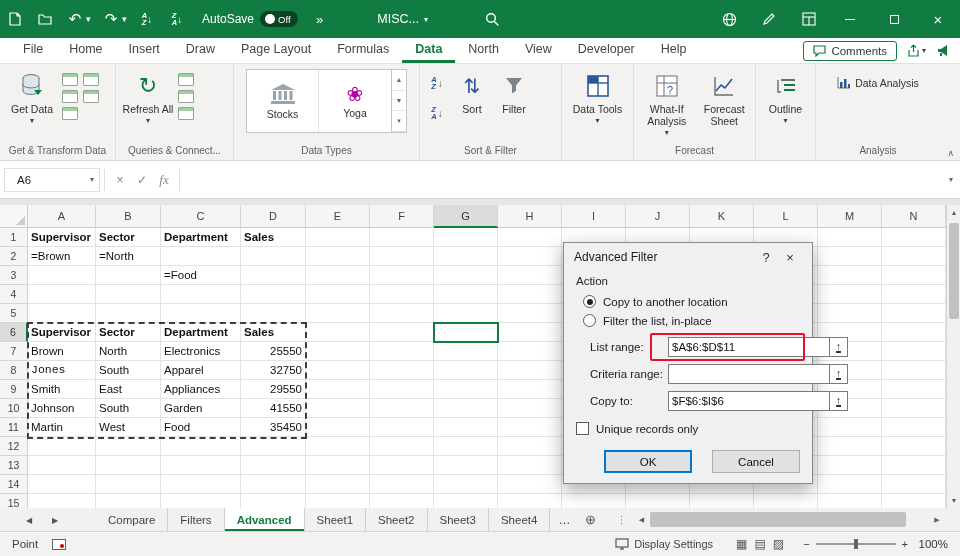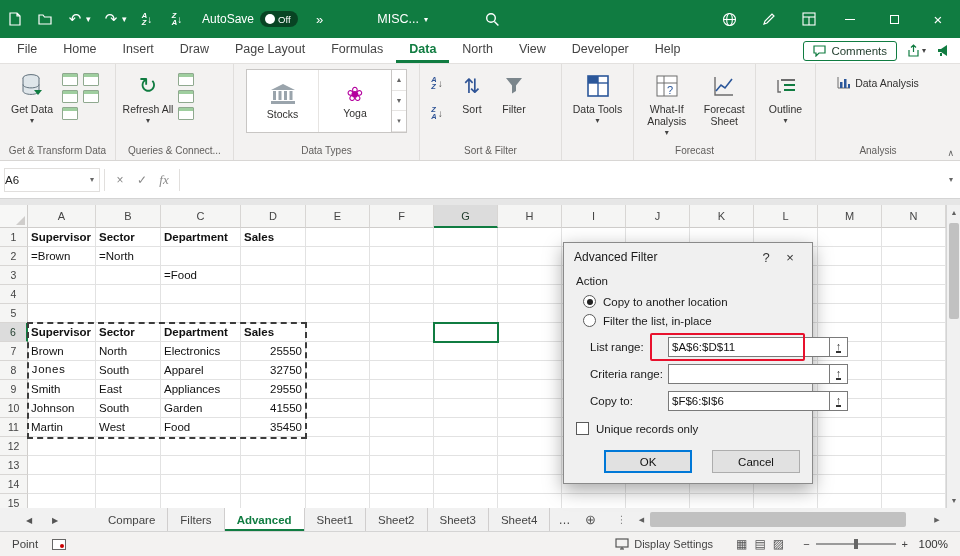--- a/index.html
+++ b/index.html
@@ -20,21 +20,21 @@
   .tb-more{font-size:13px;margin:0 8px;}
   .tb-doc{display:flex;align-items:center;gap:5px;font-size:12.5px;margin-left:46px;}
   .tb-doc .chv{font-size:8px}
   .tb-search{margin-left:52px;}
   .tb-right{margin-left:auto;display:flex;align-items:center;height:38px;}
   .winbtn{width:44px;height:38px;display:flex;align-items:center;justify-content:center;font-size:15px;color:#fff;}
   .min-glyph{display:inline-block;width:10px;height:0;border-top:1px solid #fff;}
   .max-glyph{display:inline-block;width:9px;height:9px;border:1px solid #fff;}
   
   .tabrow{position:absolute;left:0;top:38px;width:960px;height:26px;background:#fff;display:flex;align-items:stretch;border-bottom:1px solid #e3e1df;}
-  #ribbon-tabs{display:flex;align-items:stretch;padding-left:4px;}
+  #ribbon-tabs{display:flex;align-items:stretch;padding-left:10px;}
   .rtab{padding:0 13px;display:flex;align-items:center;font-size:12.5px;color:#444;border-bottom:3px solid transparent;}
   .rtab.active{color:var(--brand,#107C41);font-weight:bold;border-bottom-color:var(--brand,#107C41);}
   .tabrow-right{margin-left:auto;display:flex;align-items:center;gap:10px;padding-right:10px;}
   .comments-btn{display:flex;align-items:center;gap:5px;height:20px;padding:0 9px;border:1px solid var(--brand,#107C41);border-radius:3px;font-size:11.5px;color:#1e3a2a;background:#fff;}
   .share-ic{display:flex;align-items:center;gap:2px;color:#444;font-size:8px;}
   
   .ribbon{position:absolute;left:0;top:64px;width:960px;height:97px;background:#f3f2f1;border-bottom:1px solid #d8d6d4;display:flex;align-items:stretch;}
   .rgroup{display:flex;flex-direction:column;border-right:1px solid #e0dedc;padding:3px 4px 0;}
   .grow{flex:1;display:flex;align-items:flex-start;gap:2px;}
   .glabel{height:17px;line-height:15px;font-size:10px;color:#605e5c;text-align:center;white-space:nowrap;}
@@ -48,21 +48,21 @@
   .dtcard{width:72px;height:62px;display:flex;flex-direction:column;align-items:center;justify-content:center;gap:3px;border-right:1px solid #e6e4e2;font-size:10.5px;color:#323130;}
   .dt-scroll{display:flex;flex-direction:column;width:15px;border-left:1px solid #c8c6c4;}
   .dt-scroll span{flex:1;display:flex;align-items:center;justify-content:center;font-size:7px;color:#666;border-bottom:1px solid #e6e4e2;}
   .sort-mini{width:26px;height:24px;border-radius:2px;display:flex;align-items:center;justify-content:center;gap:1px;}
   .sm-let{display:flex;flex-direction:column;font-size:7.5px;line-height:7px;color:#2f5496;font-weight:bold;}
   .sm-ar{font-size:10px;color:#555;}
   .smallbtn{display:flex;align-items:center;gap:4px;font-size:10.5px;color:#323130;padding:3px 4px;}
   .ribbon-collapse{position:absolute;right:6px;bottom:2px;font-size:9px;color:#666;}
   
   .fbar{position:absolute;left:0;top:161px;width:960px;height:38px;background:#fff;border-bottom:1px solid #d4d4d4;display:flex;align-items:center;}
-  .namebox{width:96px;height:24px;margin-left:4px;border:1px solid #e1dfdd;display:flex;align-items:center;font-size:11.5px;padding-left:0;color:#222;}
+  .namebox{width:96px;height:24px;margin-left:4px;border:1px solid #e1dfdd;display:flex;align-items:center;font-size:11.5px;padding-left:12px;color:#222;}
   .namebox .chv{margin-left:auto;margin-right:5px;font-size:8px;color:#666;}
   .fb-divider{width:1px;height:22px;background:#e1dfdd;margin:0 4px;}
   .fb-btn{width:22px;height:22px;display:flex;align-items:center;justify-content:center;font-size:12px;color:#8a8a8a;}
   .fb-fx{font-style:italic;font-family:"Liberation Serif",serif;font-size:13px;}
   .fb-input{flex:1;height:24px;font-size:11.5px;display:flex;align-items:center;padding-left:6px;color:#222;}
   .fb-expand{width:18px;font-size:8px;color:#666;text-align:center;}
   
   #grid{position:absolute;left:0;top:205px;width:960px;height:303px;background:#fff;overflow:hidden;}
   #sheet{position:absolute;left:0;top:0;right:14px;bottom:0;}
   .corner{position:absolute;left:0;top:0;width:28px;height:23px;background:#f7f7f6;border-right:1px solid #cfcdcb;border-bottom:1px solid #cfcdcb;z-index:3;}

